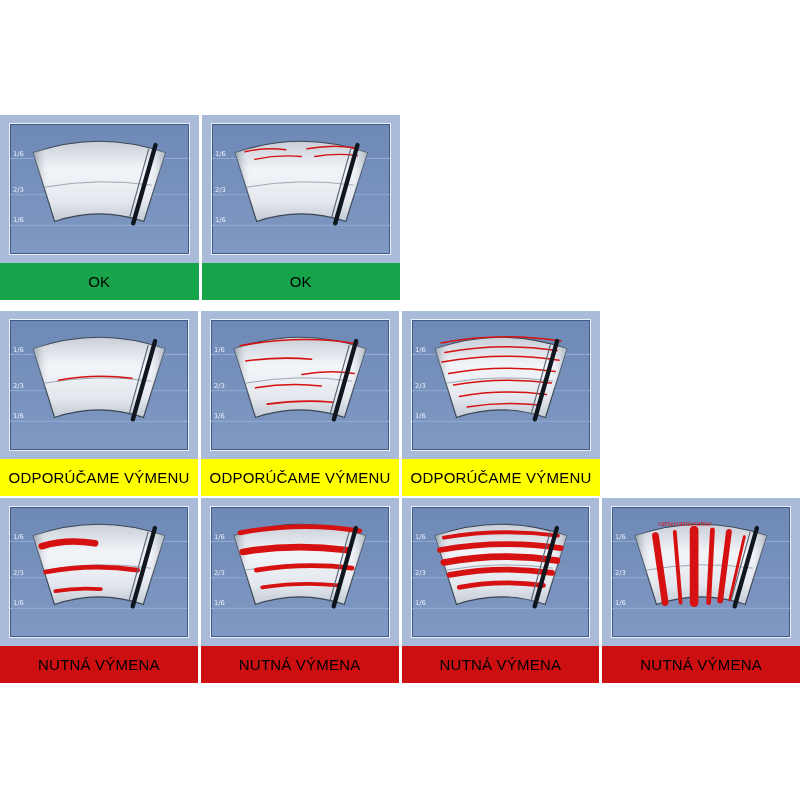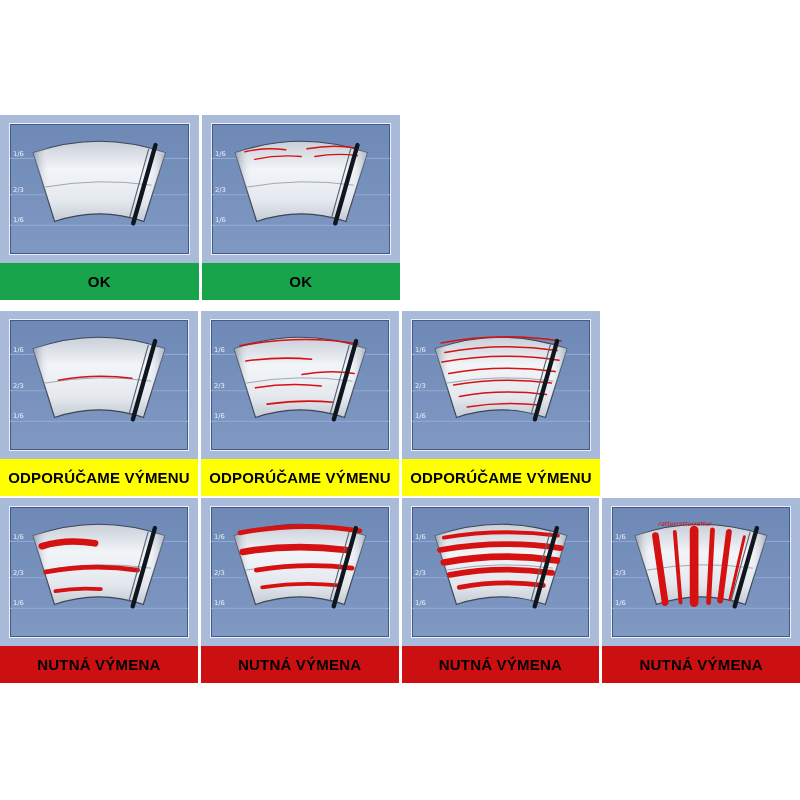--- a/index.html
+++ b/index.html
@@ -18,21 +18,21 @@
   }
   .screen {
     width:100%; height:100%; box-sizing:border-box;
     border:1px solid #e9f0fa;
     box-shadow: inset 0 0 0 1px #42598c;
     background:linear-gradient(#6e89b6,#8099c3);
   }
   .screen svg { display:block; width:100%; height:100%; }
   .bar {
     height:37px; display:flex; align-items:center; justify-content:center;
-    font-weight:bold; font-size:15px; color:#000; letter-spacing:0.2px;
+    font-weight:normal; font-size:15px; color:#000; letter-spacing:0.2px;
   }
   .zone { font-size:7px; fill:#eaf1fb; font-family:"DejaVu Sans", sans-serif; }
   .wear-text { font-size:6.5px; font-family:"DejaVu Sans", sans-serif; font-style:italic; }
   .defs-holder { position:absolute; width:0; height:0; overflow:hidden; }
 </style>
 </head>
 <body>
 
 <svg class="defs-holder" aria-hidden="true">
   <defs>

